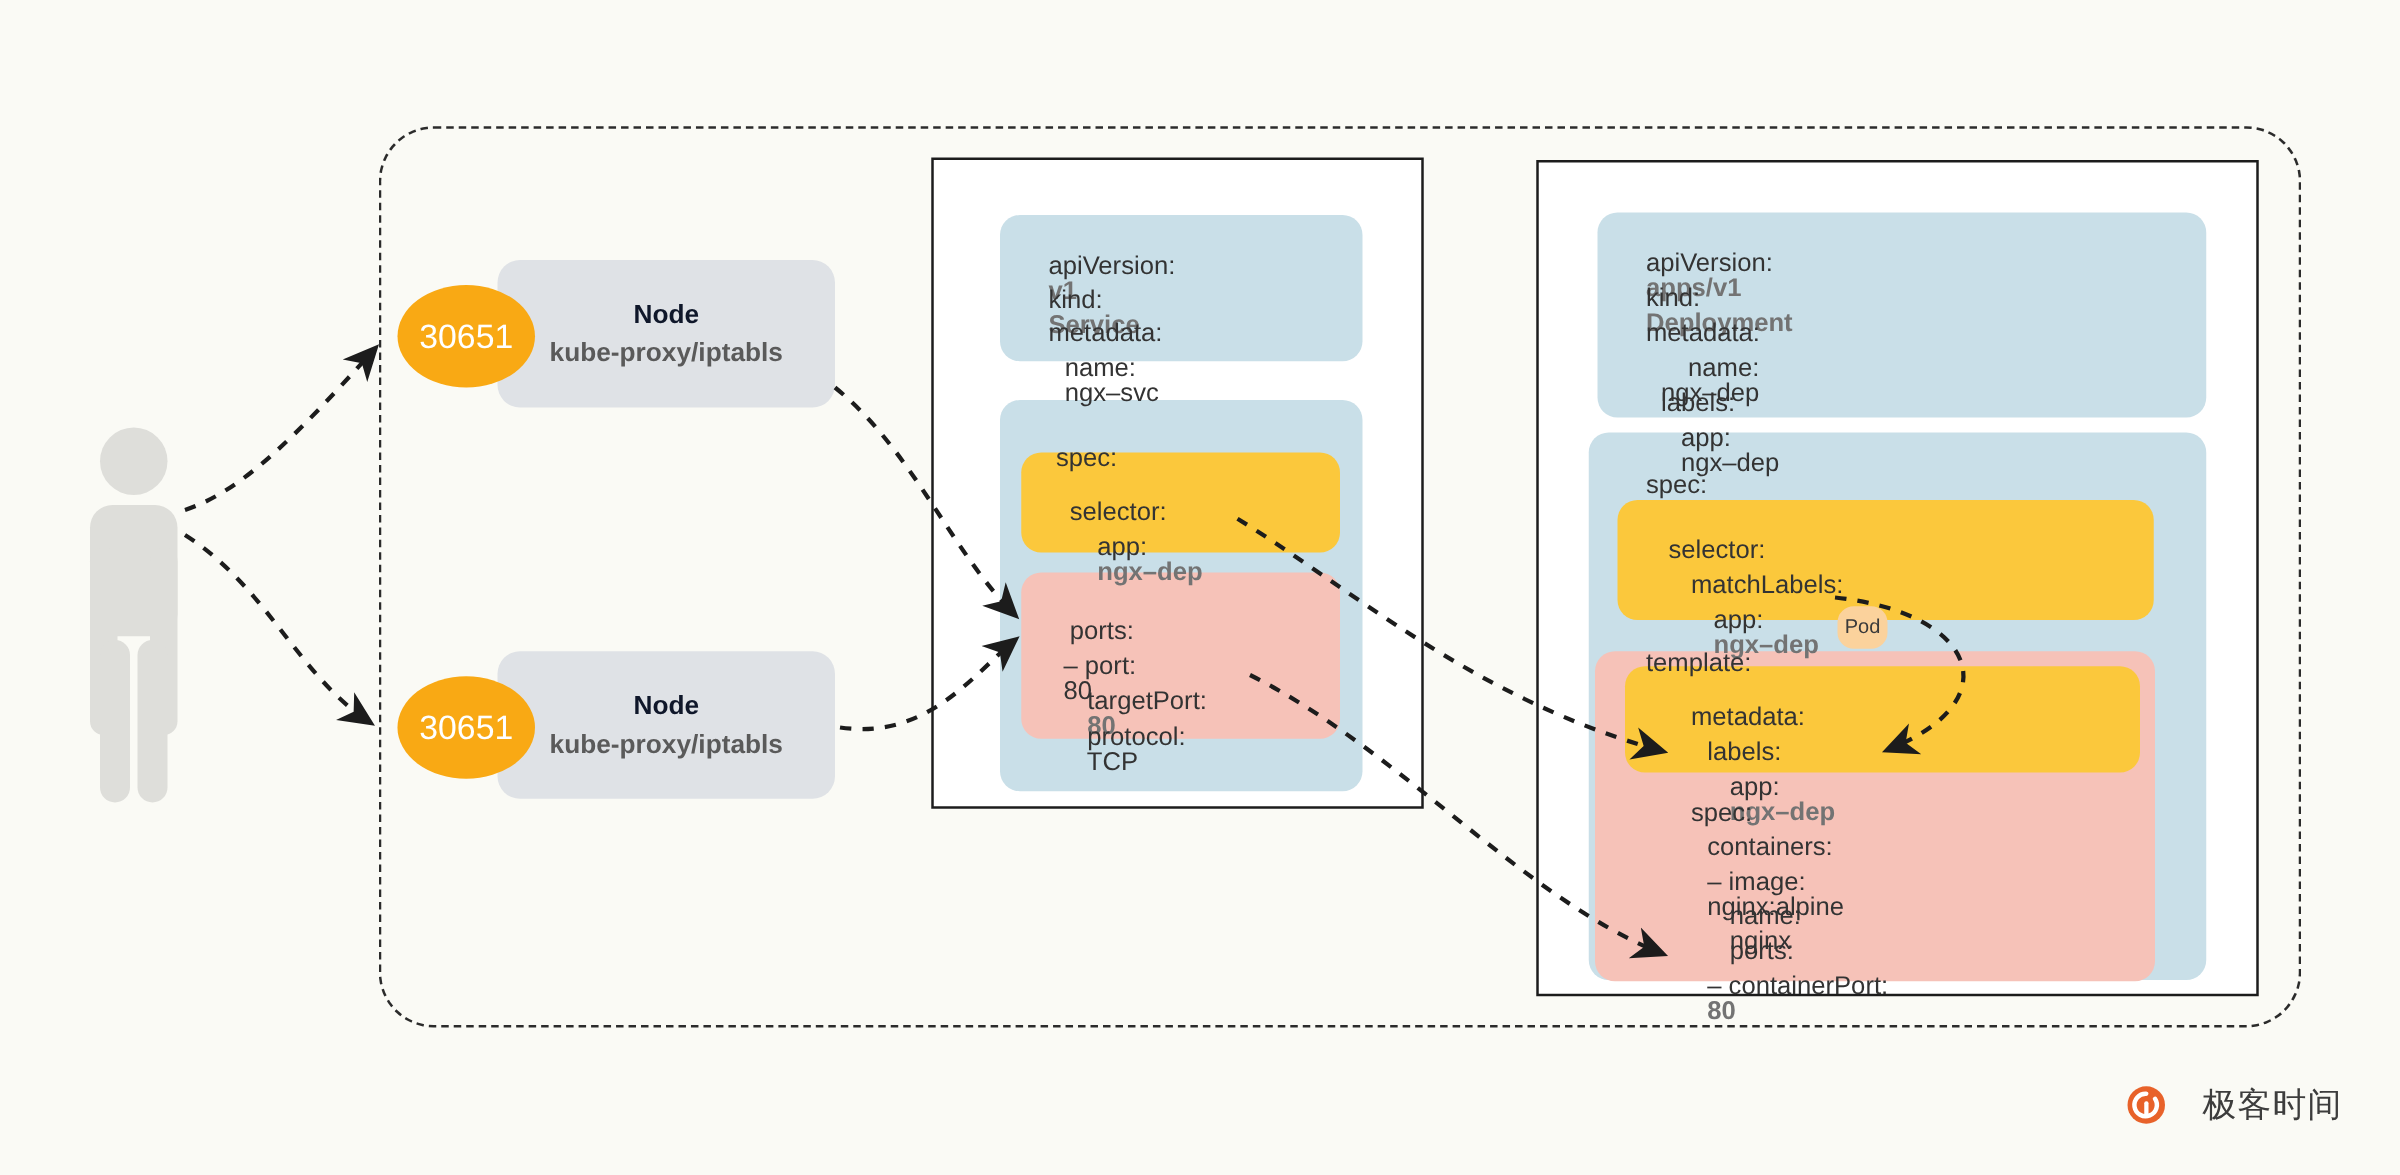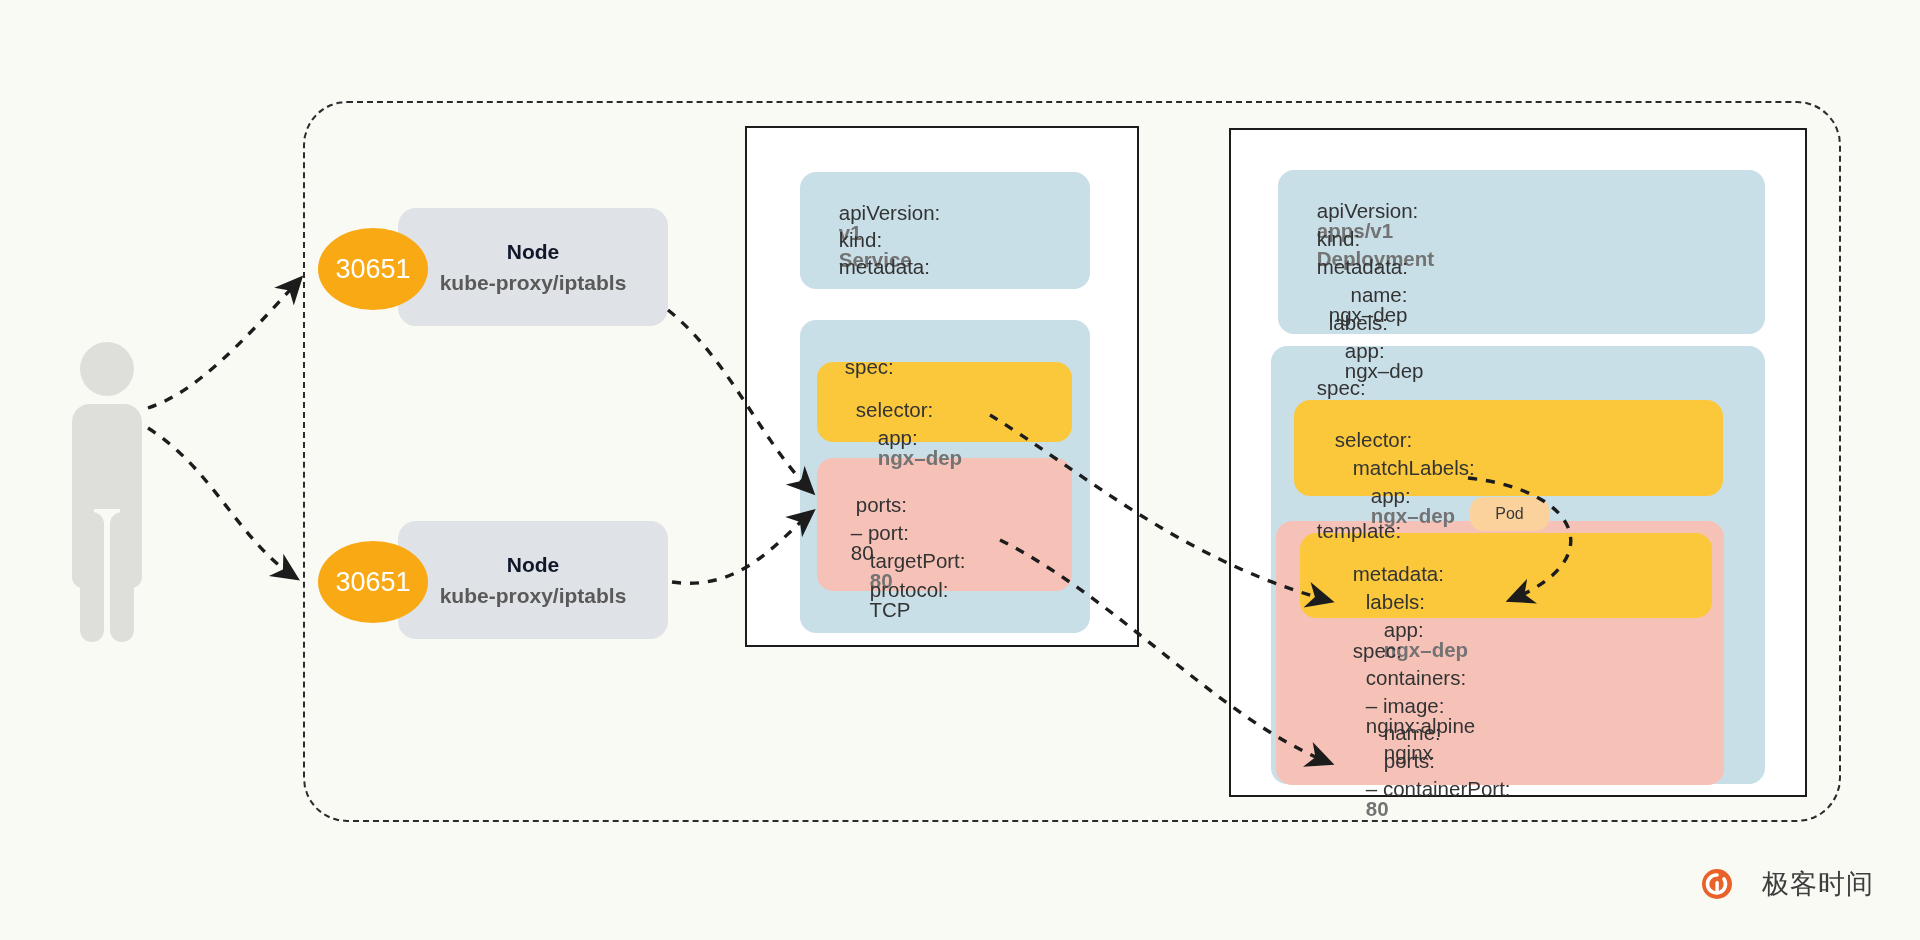--- a/index.html
+++ b/index.html
@@ -178,20 +178,24 @@
     <span>apiVersion:</span>
     <b>v1</b>
   </div>
   <div class="line" style="left:816px; top:209px;">
     <span>kind:</span>
     <b>Service</b>
   </div>
   <div class="line" style="left:816px; top:236px;">
     <span>metadata:</span>
   </div>
+  <div class="line" style="left:829px; top:264px;">
+    <span>name:</span>
+    <span>ngx–svc</span>
+  </div>
 
   <div class="blk blk-blue" style="left:800px; top:320px; width:290px; height:313px;"></div>
   <div class="line" style="left:822px; top:336px;">
     <span>spec:</span>
   </div>
 
   <div class="blk blk-yellow" style="left:817px; top:362px; width:255px; height:80px;"></div>
   <div class="line" style="left:833px; top:379px;">
     <span>selector:</span>
   </div>
@@ -258,21 +262,21 @@
   </div>
   <div class="line" style="left:1348px; top:465px;">
     <span>app:</span>
     <b>ngx–dep</b>
   </div>
 
   <div class="line" style="left:1294px; top:500px;">
     <span>template:</span>
   </div>
 
-  <div class="pod-badge" style="left:1470px; top:497px; width:79px; height:34px;">
+  <div class="pod-badge" style="left:1470px; top:485px; width:40px; height:34px;">
     <span>Pod</span>
   </div>
 
   <div class="blk blk-pink" style="left:1276px; top:521px; width:448px; height:264px;"></div>
 
   <div class="blk blk-yellow" style="left:1300px; top:533px; width:412px; height:85px;"></div>
   <div class="line" style="left:1330px; top:543px;">
     <span>metadata:</span>
   </div>
   <div class="line" style="left:1343px; top:571px;">

